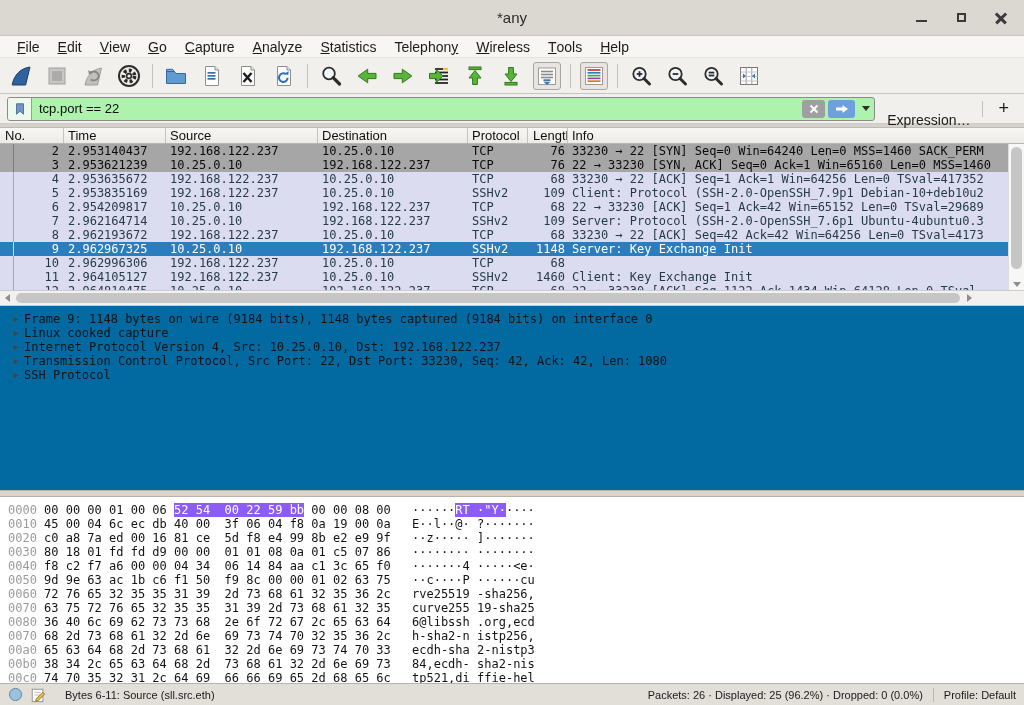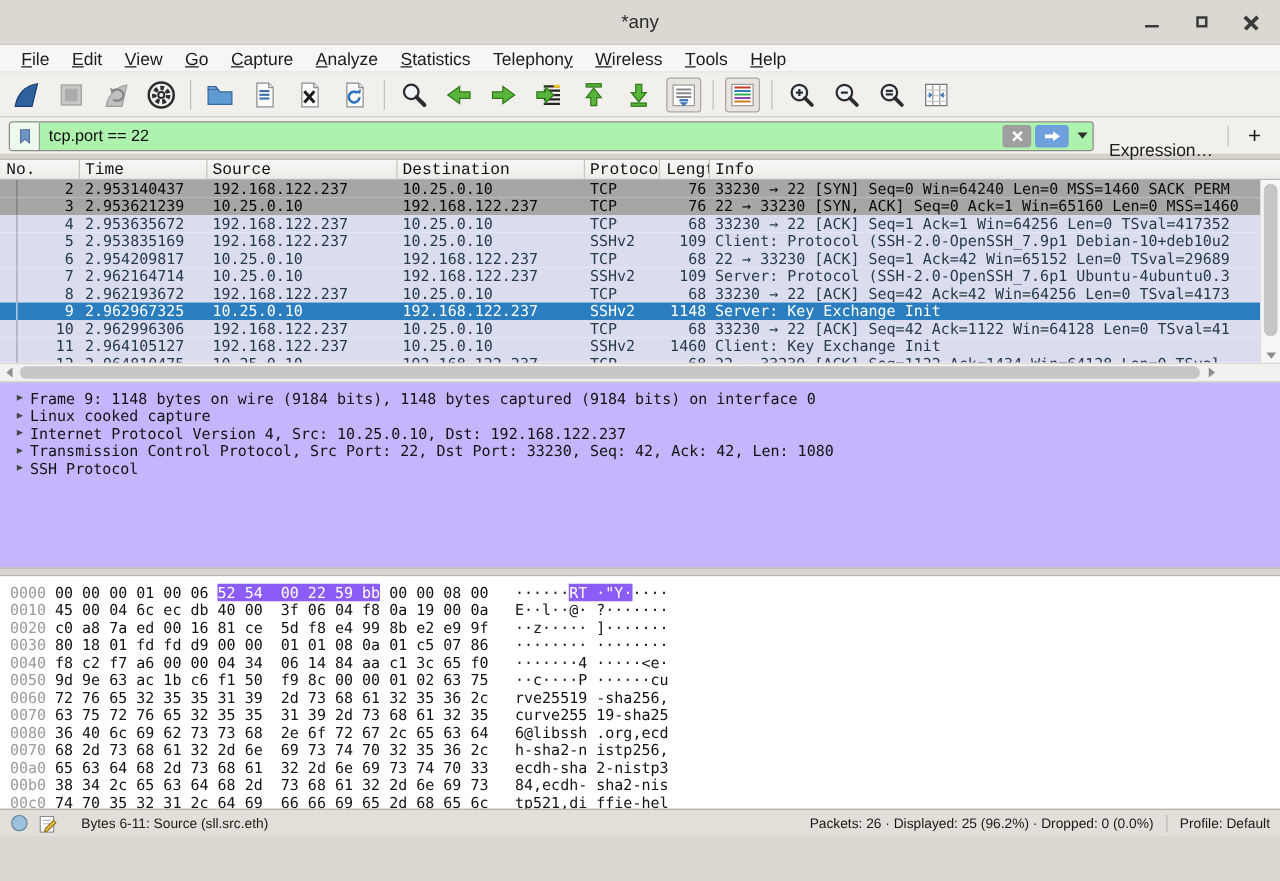--- a/index.html
+++ b/index.html
@@ -41,21 +41,21 @@
   .fcaret-tri { width:0; height:0; border-left:4px solid transparent; border-right:4px solid transparent; border-top:5px solid #2e2e2e; }
   .fexpr { font-size:14px; color:#1b1b1b; padding:0 5px; cursor:pointer; white-space:nowrap;margin-top:23px; }
   .fsep { width:1px; height:16px; background:#c4c1bc; }
   .fplus { font-size:18px; color:#1b1b1b; padding:0 8px; cursor:pointer; }
 
   .spacer1 { height:4px; background:#d5d2cc; border-bottom:1px solid #bdbab4; }
 
   
   .plist { position:relative; background:#fff; }
   .phead { height:16px; display:flex; background:linear-gradient(#f8f7f5,#ecebe8); border-bottom:1px solid #b9b6b1; font-size:13px; color:#0f0f0f; }
-  .ph-cell { border-right:1px solid #c7c4bf; padding-left:5px; display:flex; align-items:center; overflow:hidden; white-space:nowrap; cursor:pointer;font-family:Liberation Mono, monospace; }
+  .ph-cell { border-right:1px solid #c7c4bf; padding-left:5px; display:flex; align-items:center; overflow:hidden; white-space:nowrap; cursor:pointer; }
   .ph-cell.c-info { flex:1; border-right:none; }
   .prows { height:146px; overflow:hidden; background:#fff; }
   .prow { display:flex; height:14px; line-height:14px; font:12px "DejaVu Sans Mono",monospace; white-space:pre; position:relative; cursor:default; }
   .prow::before { content:""; position:absolute; left:13px; top:0; bottom:0; width:1px; background:rgba(0,0,0,.25); }
   .prow.gray { background:#a6a6a6; color:#0b0b0b; }
   .prow.tcp { background:#dcdcf1; color:#253c48; }
   .prow.selected { background:#2a7ebf; color:#ffffff; }
   .prow.selected::before { background:rgba(255,255,255,.75); }
   .pc { overflow:hidden; }
   .c-no { width:64px; text-align:right; padding-right:5px; }
@@ -72,21 +72,21 @@
   .vdown { position:absolute; bottom:3px; left:4px; width:0; height:0; border-left:4px solid transparent; border-right:4px solid transparent; border-top:5px solid #8e8e8e; }
 
   .hscroll { height:16px; background:#f3f1ef; border-top:1px solid #cfccc6; border-bottom:1px solid #cfccc6; display:flex; align-items:center; }
   .harrow { width:14px; height:100%; display:flex; align-items:center; justify-content:center; cursor:pointer; }
   .ha-left { width:0; height:0; border-top:4px solid transparent; border-bottom:4px solid transparent; border-right:5px solid #8e8e8e; }
   .ha-right { width:0; height:0; border-top:4px solid transparent; border-bottom:4px solid transparent; border-left:5px solid #8e8e8e; }
   .hthumb { height:10px; background:#c6c6c6; border-radius:5px; flex:1; margin:0 2px; }
   .hcorner { width:48px; height:100%; }
 
   
-  .details { height:148px; background:#c4b5fd; padding:6px 0 0 8px; font:12px "DejaVu Sans Mono",monospace; color:#131313; overflow:hidden; }
+  .details { height:184px; background:#0369a1; padding:6px 0 0 8px; font:12px "DejaVu Sans Mono",monospace; color:#131313; overflow:hidden; }
   .dline { height:14px; line-height:14px; white-space:pre; display:flex; }
   .tri { width:16px; text-align:center; font-family:"DejaVu Sans",sans-serif; font-size:10px; color:#444; }
   .tri::before { content:"▸"; }
 
   .splitter { height:7px; background:#d8d5cf; border-top:1px solid #b6b3ae; border-bottom:1px solid #b6b3ae; }
 
   
   .hexpane { height:186px; background:#fff; padding:6px 0 0 8px; font:12px "DejaVu Sans Mono",monospace; color:#131313; overflow:hidden; }
   .hrow { height:14px; line-height:14px; white-space:pre; }
   .hx-off { display:inline-block; width:36px; color:#9b9b9b; }
@@ -340,21 +340,21 @@
       </div>
     <div class="prows">
         <div class="prow gray"><span class="pc c-no">2</span><span class="pc c-time">2.953140437</span><span class="pc c-src">192.168.122.237</span><span class="pc c-dst">10.25.0.10</span><span class="pc c-proto">TCP</span><span class="pc c-len">76</span><span class="pc c-info">33230 → 22 [SYN] Seq=0 Win=64240 Len=0 MSS=1460 SACK_PERM</span></div>
         <div class="prow gray"><span class="pc c-no">3</span><span class="pc c-time">2.953621239</span><span class="pc c-src">10.25.0.10</span><span class="pc c-dst">192.168.122.237</span><span class="pc c-proto">TCP</span><span class="pc c-len">76</span><span class="pc c-info">22 → 33230 [SYN, ACK] Seq=0 Ack=1 Win=65160 Len=0 MSS=1460</span></div>
         <div class="prow tcp"><span class="pc c-no">4</span><span class="pc c-time">2.953635672</span><span class="pc c-src">192.168.122.237</span><span class="pc c-dst">10.25.0.10</span><span class="pc c-proto">TCP</span><span class="pc c-len">68</span><span class="pc c-info">33230 → 22 [ACK] Seq=1 Ack=1 Win=64256 Len=0 TSval=417352</span></div>
         <div class="prow tcp"><span class="pc c-no">5</span><span class="pc c-time">2.953835169</span><span class="pc c-src">192.168.122.237</span><span class="pc c-dst">10.25.0.10</span><span class="pc c-proto">SSHv2</span><span class="pc c-len">109</span><span class="pc c-info">Client: Protocol (SSH-2.0-OpenSSH_7.9p1 Debian-10+deb10u2</span></div>
         <div class="prow tcp"><span class="pc c-no">6</span><span class="pc c-time">2.954209817</span><span class="pc c-src">10.25.0.10</span><span class="pc c-dst">192.168.122.237</span><span class="pc c-proto">TCP</span><span class="pc c-len">68</span><span class="pc c-info">22 → 33230 [ACK] Seq=1 Ack=42 Win=65152 Len=0 TSval=29689</span></div>
         <div class="prow tcp"><span class="pc c-no">7</span><span class="pc c-time">2.962164714</span><span class="pc c-src">10.25.0.10</span><span class="pc c-dst">192.168.122.237</span><span class="pc c-proto">SSHv2</span><span class="pc c-len">109</span><span class="pc c-info">Server: Protocol (SSH-2.0-OpenSSH_7.6p1 Ubuntu-4ubuntu0.3</span></div>
         <div class="prow tcp"><span class="pc c-no">8</span><span class="pc c-time">2.962193672</span><span class="pc c-src">192.168.122.237</span><span class="pc c-dst">10.25.0.10</span><span class="pc c-proto">TCP</span><span class="pc c-len">68</span><span class="pc c-info">33230 → 22 [ACK] Seq=42 Ack=42 Win=64256 Len=0 TSval=4173</span></div>
         <div class="prow selected"><span class="pc c-no">9</span><span class="pc c-time">2.962967325</span><span class="pc c-src">10.25.0.10</span><span class="pc c-dst">192.168.122.237</span><span class="pc c-proto">SSHv2</span><span class="pc c-len">1148</span><span class="pc c-info">Server: Key Exchange Init</span></div>
-        <div class="prow tcp"><span class="pc c-no">10</span><span class="pc c-time">2.962996306</span><span class="pc c-src">192.168.122.237</span><span class="pc c-dst">10.25.0.10</span><span class="pc c-proto">TCP</span><span class="pc c-len">68</span><span class="pc c-info">33230 → 22 [ACK] Seq=42 Ack=1122 Win=64128 Len=0 TSval=41</span></div>
+        <div class="prow tcp"><span class="pc c-no">10</span><span class="pc c-time">2.962996306</span><span class="pc c-src">192.168.122.237</span><span class="pc c-dst">10.25.0.10</span><span class="pc c-proto">TCP</span><span class="pc c-len">68</span></div>
         <div class="prow tcp"><span class="pc c-no">11</span><span class="pc c-time">2.964105127</span><span class="pc c-src">192.168.122.237</span><span class="pc c-dst">10.25.0.10</span><span class="pc c-proto">SSHv2</span><span class="pc c-len">1460</span><span class="pc c-info">Client: Key Exchange Init</span></div>
         <div class="prow tcp"><span class="pc c-no">12</span><span class="pc c-time">2.964810475</span><span class="pc c-src">10.25.0.10</span><span class="pc c-dst">192.168.122.237</span><span class="pc c-proto">TCP</span><span class="pc c-len">68</span><span class="pc c-info">22 → 33230 [ACK] Seq=1122 Ack=1434 Win=64128 Len=0 TSval</span></div>
       </div>
     <div class="vscroll">
       <div class="vthumb"></div>
       <div class="vdown"></div>
     </div>
   </div>
 
   <div class="hscroll">

